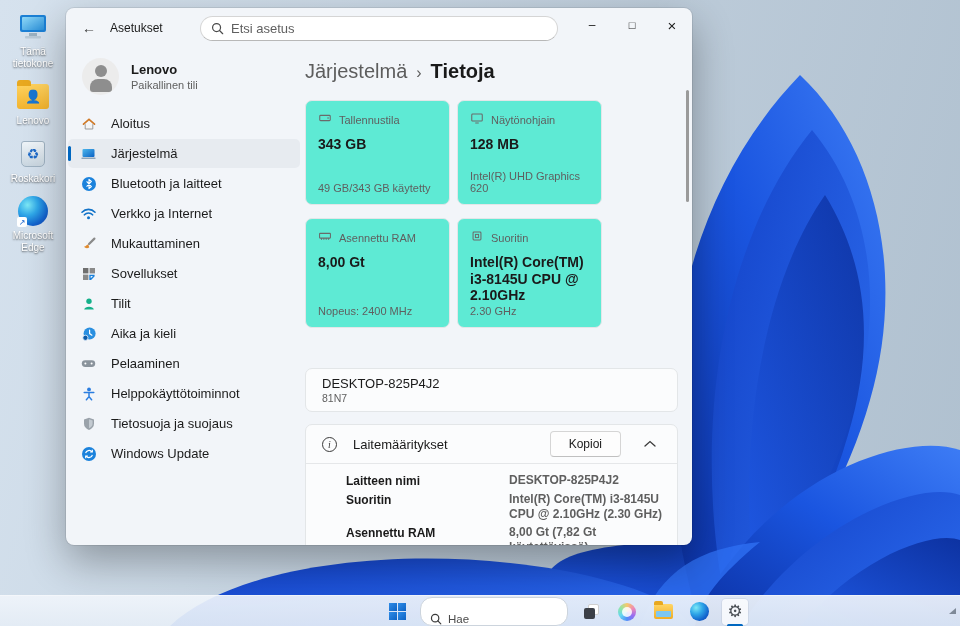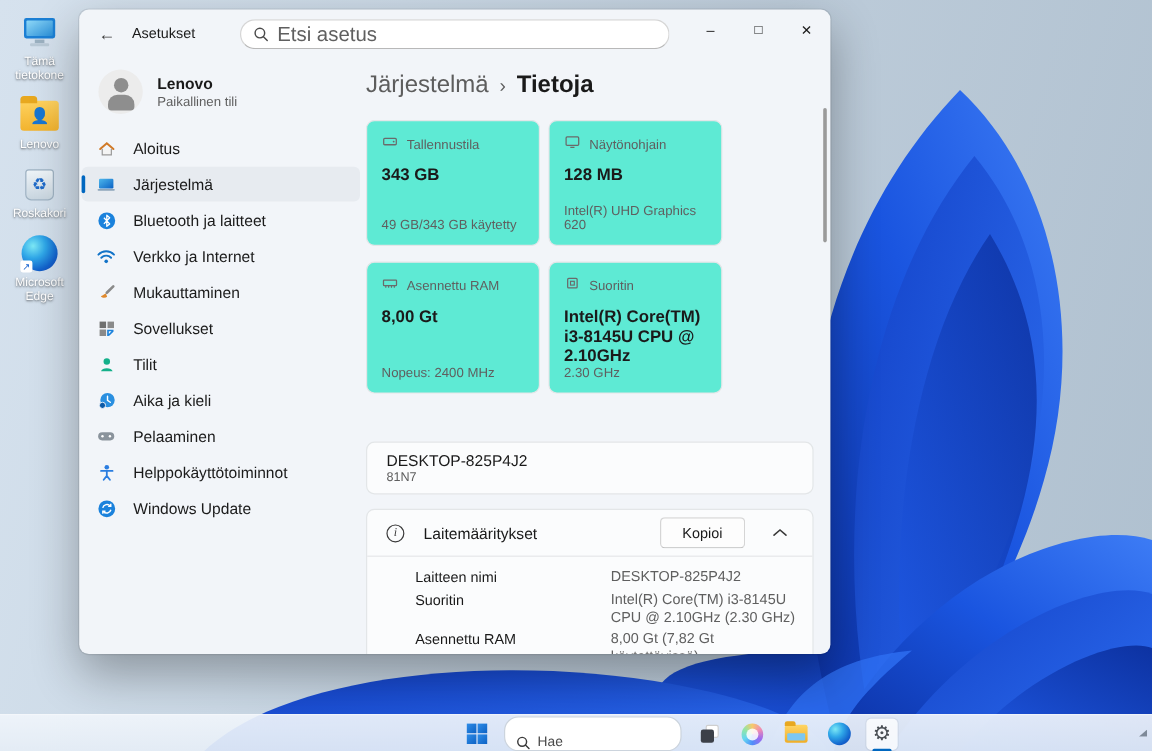--- a/index.html
+++ b/index.html
@@ -30,21 +30,21 @@
 
   
   .win { position:absolute; left:66px; top:8px; width:626px; height:537px; background:#f2f5f9;
     border-radius:8px; box-shadow:0 16px 40px rgba(0,0,0,.32), 0 0 0 1px rgba(0,0,0,.08); overflow:hidden; z-index:3; }
   .titlebar { position:absolute; left:0; top:0; right:0; height:40px; display:flex; align-items:center; }
   .back-btn { width:30px; height:26px; margin-left:8px; display:flex; align-items:center; justify-content:center;
     font-size:14px; color:#3a3a3a; border-radius:4px; cursor:pointer; }
   .app-title { font-size:12px; color:#1a1a1a; margin-left:6px; }
   .win-search { position:absolute; left:134px; top:8px; width:358px; height:25px; background:#fff;
     border:1px solid #d5d5d5; border-bottom-color:#b8b8b8; border-radius:13px; display:flex; align-items:center; padding:0 10px; gap:7px; }
-  .win-search input { border:none; outline:none; flex:1; font-size:17px; color:#333; background:transparent;
+  .win-search input { border:none; outline:none; flex:1; font-size:13px; color:#333; background:transparent;
     font-family:"Liberation Sans","DejaVu Sans",sans-serif; }
   .win-search input::placeholder { color:#5f5f5f; }
   .caption-btns { position:absolute; right:0; top:0; height:34px; display:flex; }
   .cap-btn { width:40px; height:34px; display:flex; align-items:center; justify-content:center;
     font-size:12px; color:#1a1a1a; cursor:pointer; }
   .cap-btn.max { font-size:11px; }
   .cap-btn.close { font-size:15px; }
 
   
   .sidebar { position:absolute; left:0; top:40px; bottom:0; width:236px; }
@@ -88,21 +88,21 @@
     font-size:12px; color:#1a1a1a; padding:6px 12px; cursor:pointer; font-family:inherit; }
   .device-card .btn { margin-left:auto; }
   .specs-card { top:376px; height:150px; padding:0; }
   .specs-head { height:38px; display:flex; align-items:center; padding:0 14px 0 16px; gap:16px; }
   .info-ico { width:15px; height:15px; border:1.2px solid #3a3a3a; border-radius:50%;
     font-size:10px; color:#3a3a3a; display:flex; align-items:center; justify-content:center; font-family:"Liberation Serif",serif; font-style:italic; }
   .specs-title { font-size:13px; color:#1a1a1a; }
   .specs-head .btn { margin-left:auto; padding:5px 18px; }
   .chev { width:26px; display:flex; justify-content:center; cursor:pointer; }
   .specs-div { height:1px; background:#e5e7e9; }
-  .specs-rows { padding:9px 12px 0 40px; }
+  .specs-rows { padding:9px 12px 0 40px;font-weight:bold; }
   .spec-row { display:flex; margin-bottom:4px; }
   .spec-label { width:163px; flex:none; font-size:12px; color:#1a1a1a; padding-top:1px; }
   .spec-value { width:192px; font-size:12px; color:#5f5f5f; line-height:1.22; }
   .scrollbar { position:absolute; right:3px; top:42px; width:3px; height:112px; background:#9a9a9a; border-radius:2px; }
 
   
   .taskbar { position:absolute; left:0; right:0; bottom:0; height:31px;
     background:linear-gradient(180deg,rgba(240,245,251,.92),rgba(229,237,246,.92));
     border-top:1px solid rgba(255,255,255,.6); z-index:5; }
   .tb-group { position:absolute; left:384px; top:0; height:31px; display:flex; align-items:center; gap:10px; }
@@ -329,20 +329,29 @@
             <svg width="16" height="16" viewBox="0 0 16 16">
                 <circle cx="8" cy="3.4" r="1.9" fill="#2a7de0"></circle>
                 <path d="M3.2 6.4h9.6M8 6.4v4.2l-2.6 3.2M8 10.6l2.6 3.2" stroke="#2a7de0" stroke-width="1.5" fill="none" stroke-linecap="round"></path>
               </svg>
           </span>
           <span class="nav-label">Helppokäyttötoiminnot</span>
         </div>
         <div class="nav-item">
           <span class="nav-ico">
             <svg width="16" height="16" viewBox="0 0 16 16">
+                <path d="M8 1.8 13 3.6v4.2c0 3.2-2.3 5-5 6.2-2.7-1.2-5-3-5-6.2V3.6z" fill="#9aa2aa"></path>
+                <path d="M8 3.2 11.6 4.5v3.2c0 2.3-1.7 3.7-3.6 4.6z" fill="#c3cad1"></path>
+              </svg>
+          </span>
+          <span class="nav-label">Tietosuoja ja suojaus</span>
+        </div>
+        <div class="nav-item">
+          <span class="nav-ico">
+            <svg width="16" height="16" viewBox="0 0 16 16">
                 <circle cx="8" cy="8" r="7" fill="#1b82dc"></circle>
                 <path d="M4.6 7.2a3.6 3.6 0 0 1 6.3-1.4M11.4 8.8a3.6 3.6 0 0 1-6.3 1.4" fill="none" stroke="#fff" stroke-width="1.2"></path>
                 <path d="M11.3 3.8v2.2H9.1M4.7 12.2V10h2.2" fill="none" stroke="#fff" stroke-width="1.2"></path>
               </svg>
           </span>
           <span class="nav-label">Windows Update</span>
         </div>
       </div>
     </div>
 

